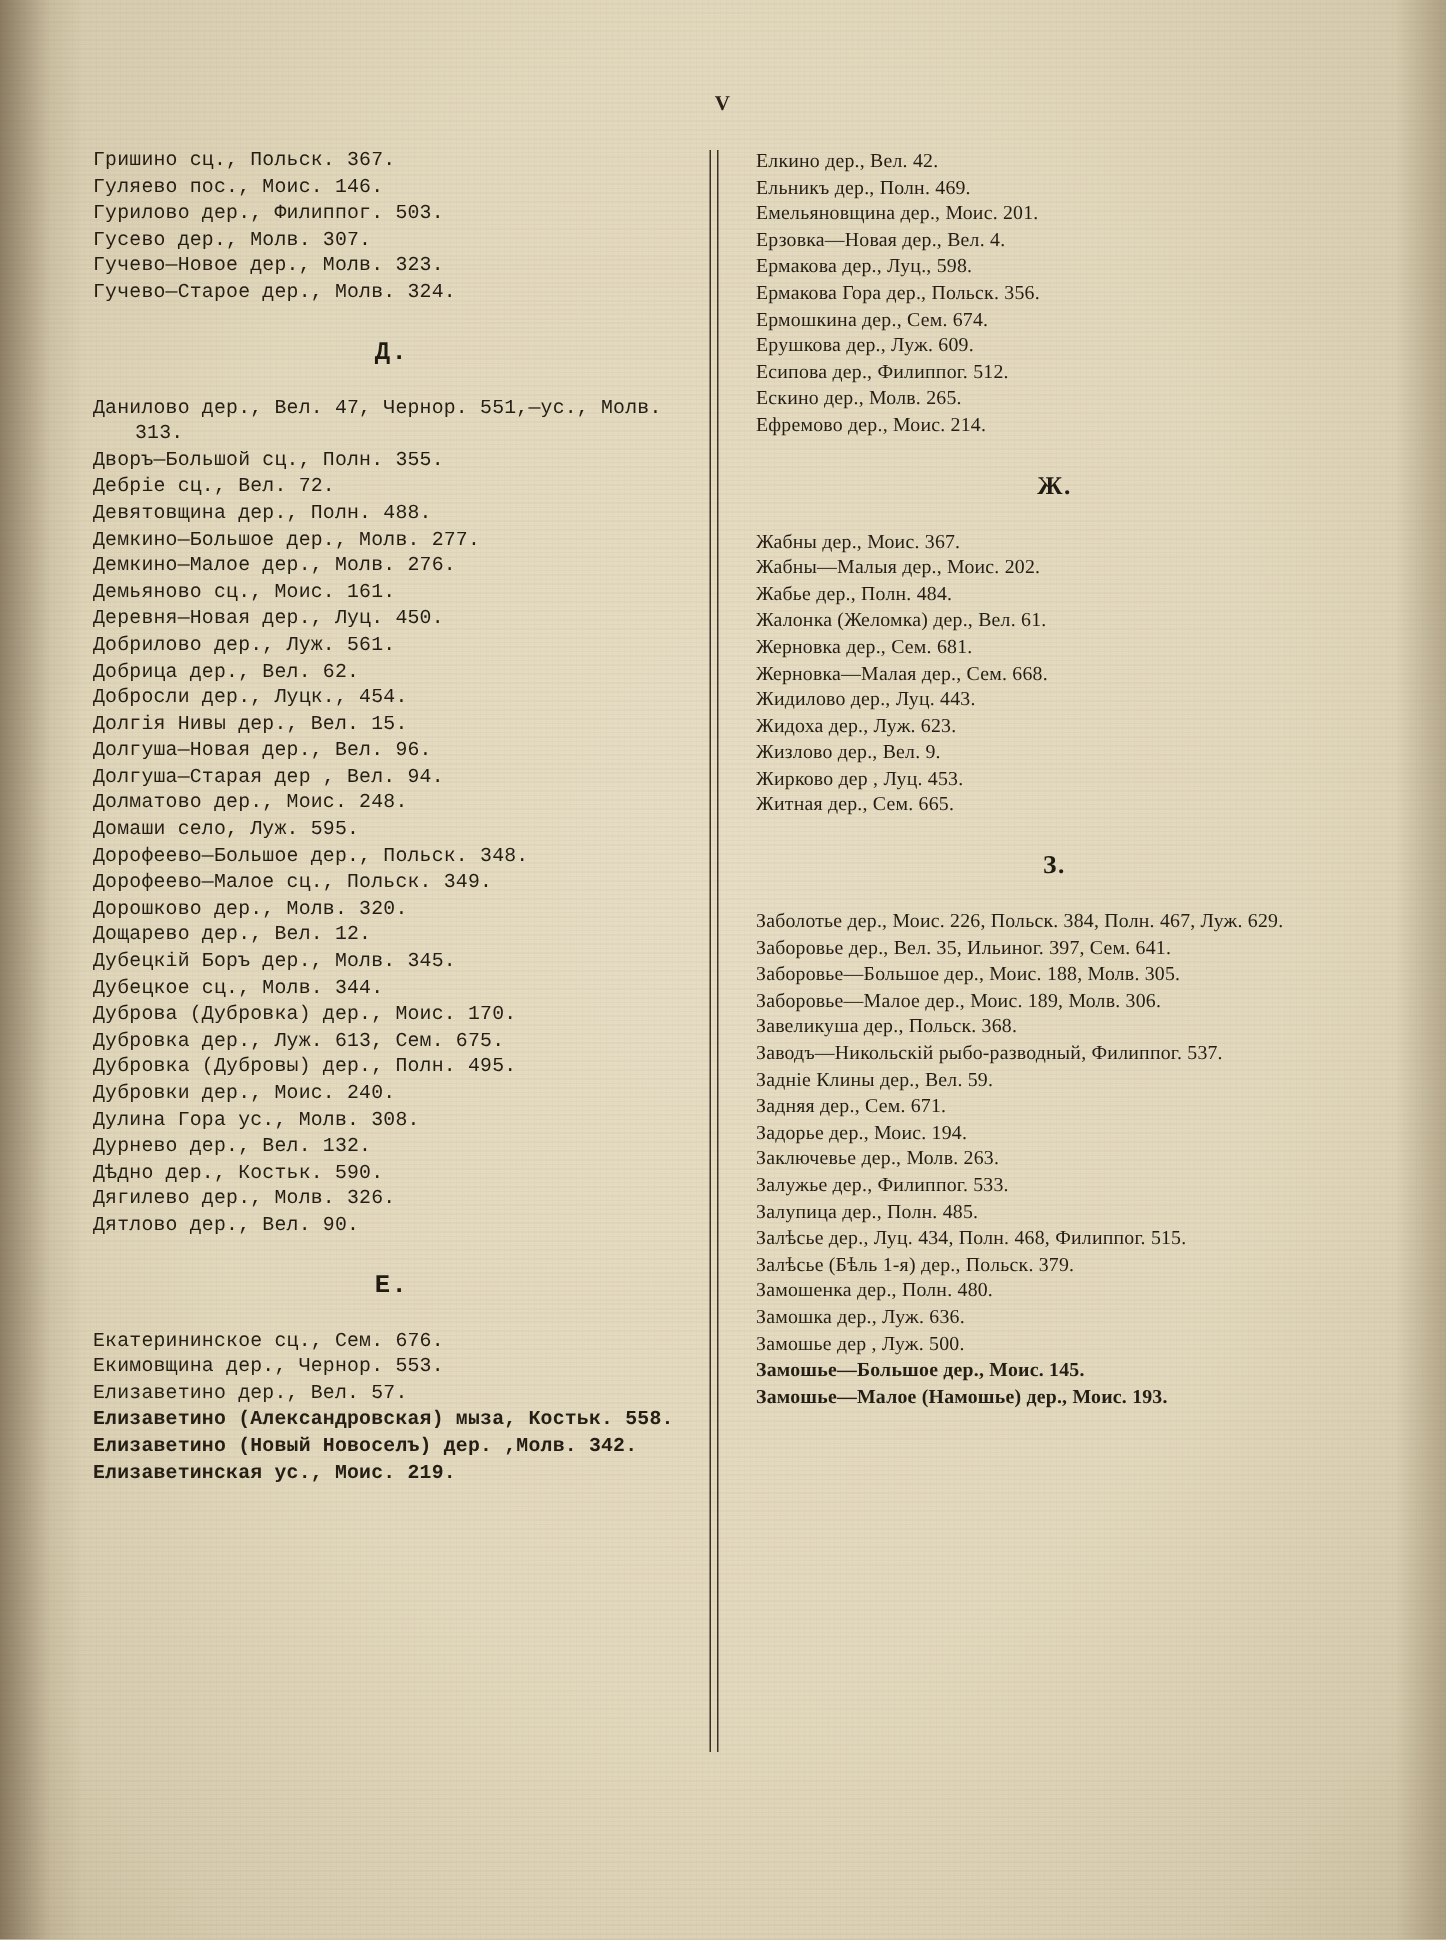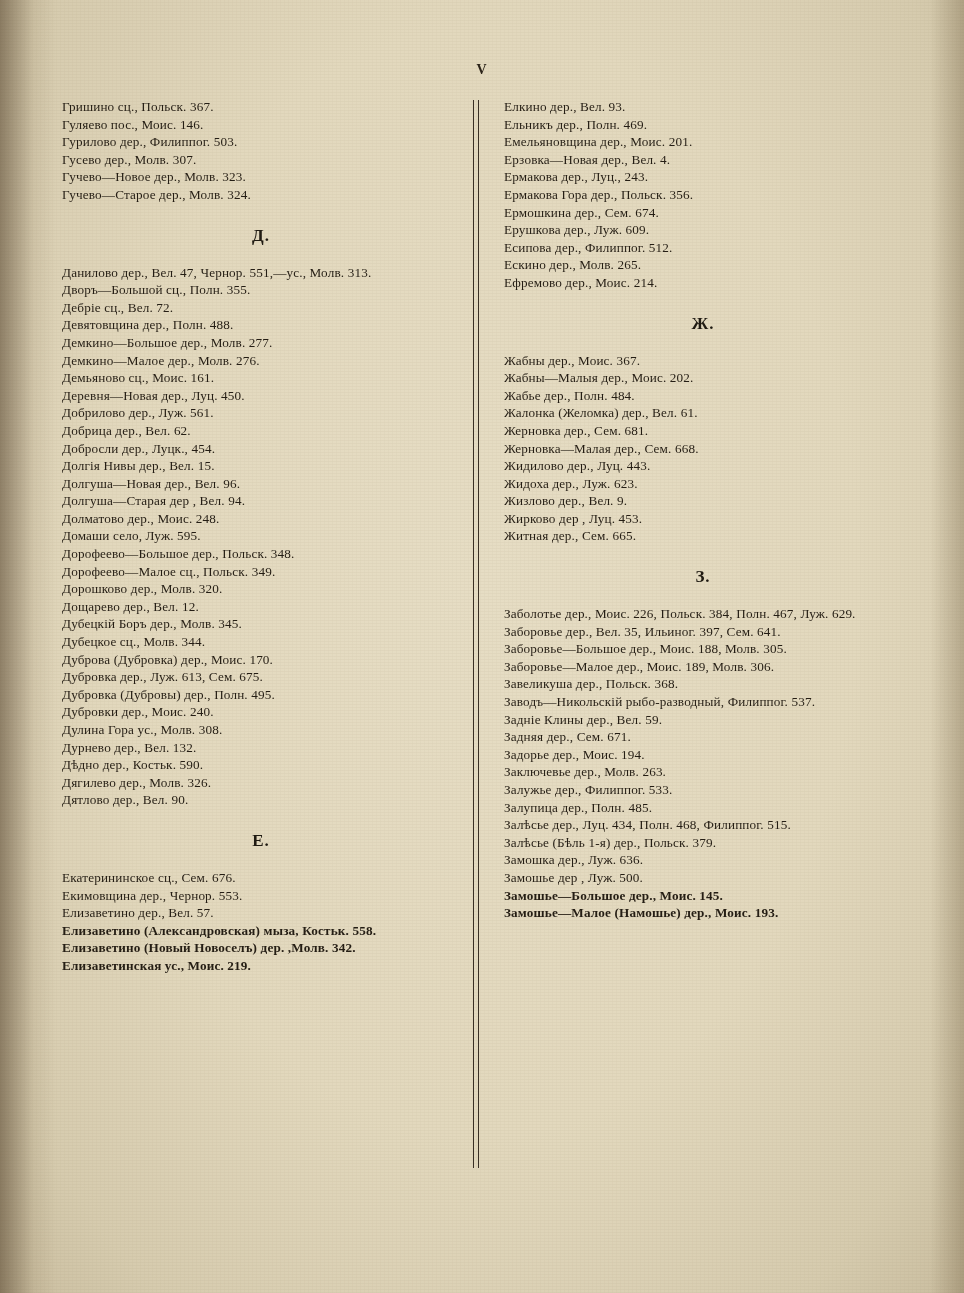--- a/index.html
+++ b/index.html
@@ -58,21 +58,21 @@
     top: 98px;
     left: 62px;
     width: 840px;
     height: 1090px;
   }
   .col {
     position: absolute;
     top: 0;
     width: 398px;
   }
-  .col-left { left: 0; }
+  .col-left { left: 0; font-family: Liberation Mono, monospace; }
   .col-right { left: 442px; }
 
   .rule {
     position: absolute;
     left: 411px;
     top: 2px;
     width: 4px;
     height: 1068px;
     border-left: 1.5px solid #3a3024;
     border-right: 1.5px solid #3a3024;
@@ -163,25 +163,25 @@
         <div class="entry">Дятлово дер., Вел. 90.</div>
         <div class="letter">Е.</div>
         <div class="entry">Екатерининское сц., Сем. 676.</div>
         <div class="entry">Екимовщина дер., Чернор. 553.</div>
         <div class="entry">Елизаветино дер., Вел. 57.</div>
         <div class="entry bold">Елизаветино (Александровская) мыза, Костьк. 558.</div>
         <div class="entry bold">Елизаветино (Новый Новоселъ) дер. ,Молв. 342.</div>
         <div class="entry bold">Елизаветинская ус., Моис. 219.</div>
       </div>
     <div class="col col-right">
-        <div class="entry">Елкино дер., Вел. 93.</div>
+        <div class="entry">Елкино дер., Вел. 42.</div>
         <div class="entry">Ельникъ дер., Полн. 469.</div>
         <div class="entry">Емельяновщина дер., Моис. 201.</div>
         <div class="entry">Ерзовка—Новая дер., Вел. 4.</div>
-        <div class="entry">Ермакова дер., Луц., 243.</div>
+        <div class="entry">Ермакова дер., Луц., 598.</div>
         <div class="entry">Ермакова Гора дер., Польск. 356.</div>
         <div class="entry">Ермошкина дер., Сем. 674.</div>
         <div class="entry">Ерушкова дер., Луж. 609.</div>
         <div class="entry">Есипова дер., Филиппог. 512.</div>
         <div class="entry">Ескино дер., Молв. 265.</div>
         <div class="entry">Ефремово дер., Моис. 214.</div>
         <div class="letter">Ж.</div>
         <div class="entry">Жабны дер., Моис. 367.</div>
         <div class="entry">Жабны—Малыя дер., Моис. 202.</div>
         <div class="entry">Жабье дер., Полн. 484.</div>
@@ -201,20 +201,21 @@
         <div class="entry">Завеликуша дер., Польск. 368.</div>
         <div class="entry">Заводъ—Никольскій рыбо-разводный, Филиппог. 537.</div>
         <div class="entry">Заднiе Клины дер., Вел. 59.</div>
         <div class="entry">Задняя дер., Сем. 671.</div>
         <div class="entry">Задорье дер., Моис. 194.</div>
         <div class="entry">Заключевье дер., Молв. 263.</div>
         <div class="entry">Залужье дер., Филиппог. 533.</div>
         <div class="entry">Залупица дер., Полн. 485.</div>
         <div class="entry">Залѣсье дер., Луц. 434, Полн. 468, Филиппог. 515.</div>
         <div class="entry">Залѣсье (Бѣль 1-я) дер., Польск. 379.</div>
+        <div class="entry">Замошенка дер., Полн. 480.</div>
         <div class="entry">Замошка дер., Луж. 636.</div>
         <div class="entry">Замошье дер , Луж. 500.</div>
         <div class="entry bold">Замошье—Большое дер., Моис. 145.</div>
         <div class="entry bold">Замошье—Малое (Намошье) дер., Моис. 193.</div>
       </div>
   </div>
 
   <div class="noise"></div>
 </div>
 

